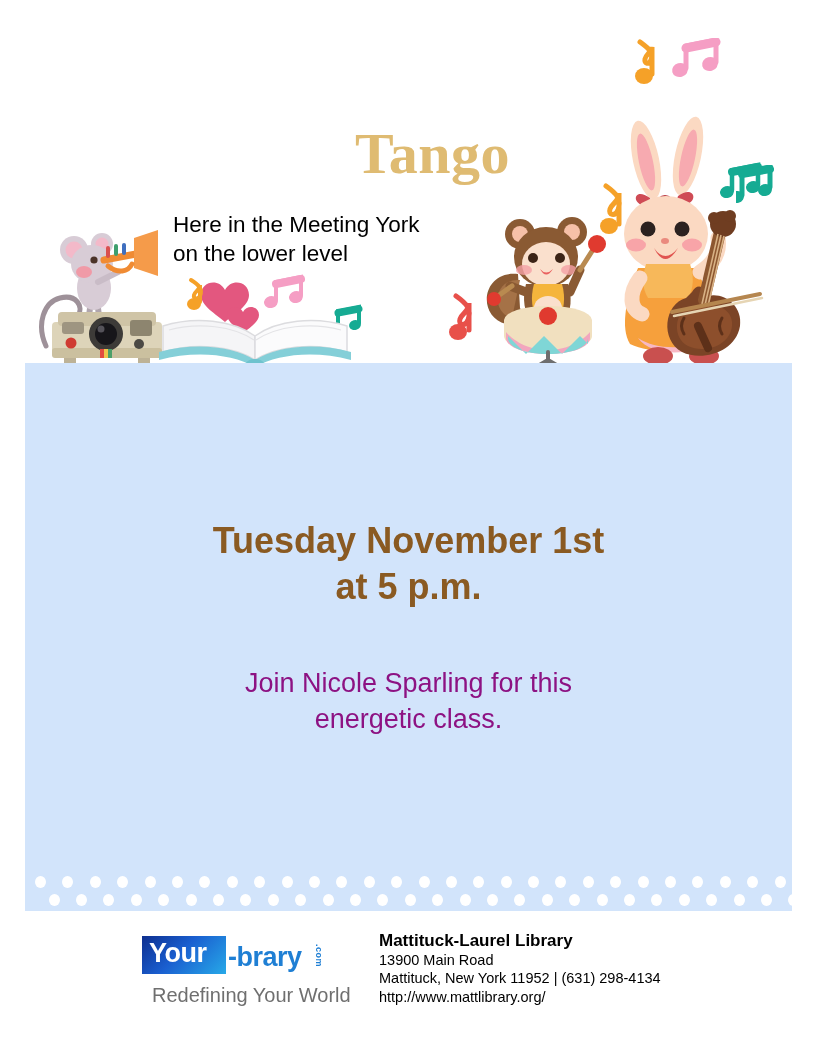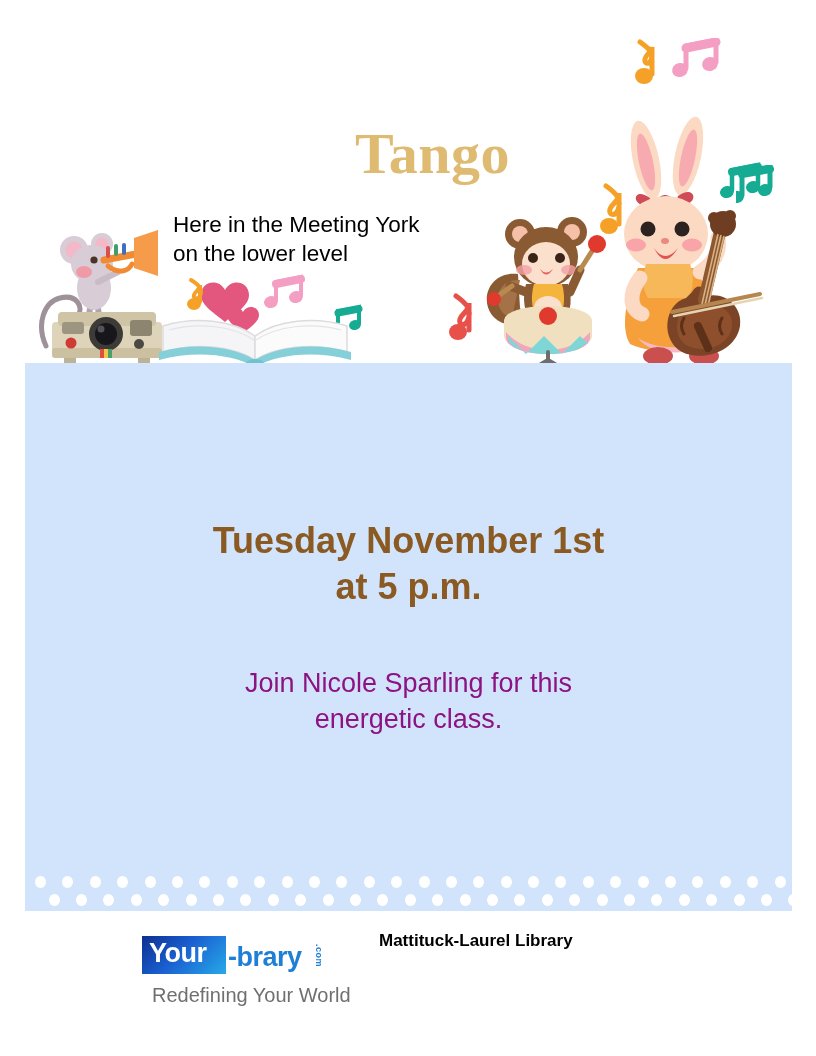--- a/index.html
+++ b/index.html
@@ -526,15 +526,18 @@
       <div class="logo-box"></div>
       <div class="logo-live">Your</div>
       <div class="logo-brary">-brary</div>
       <div class="logo-com">.com</div>
     </div>
     <div class="logo-tagline">Redefining Your World</div>
   </div>
 
   <div class="addr">
     <div class="addr-name">Mattituck-Laurel Library</div>
+    <div class="addr-lines">13900 Main Road
+Mattituck, New York 11952 | (631) 298-4134
+http://www.mattlibrary.org/</div>
   </div>
 
 </div>
 
 </body></html>

